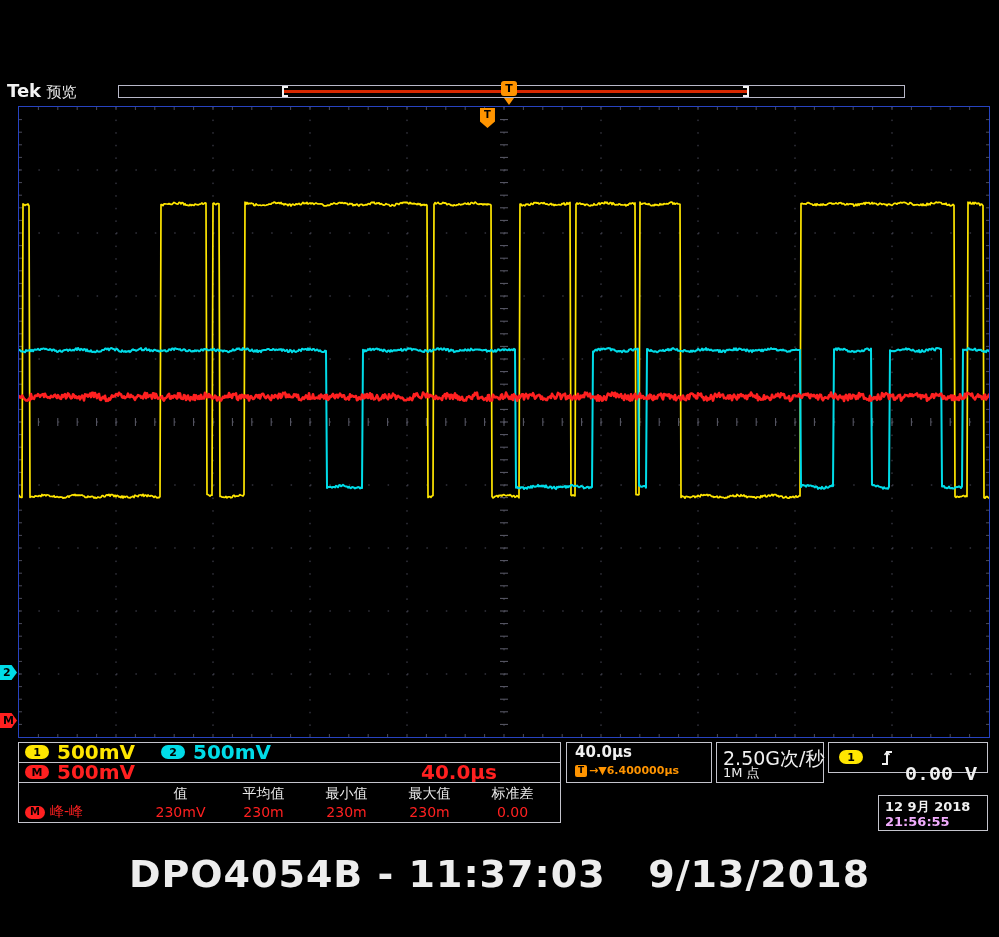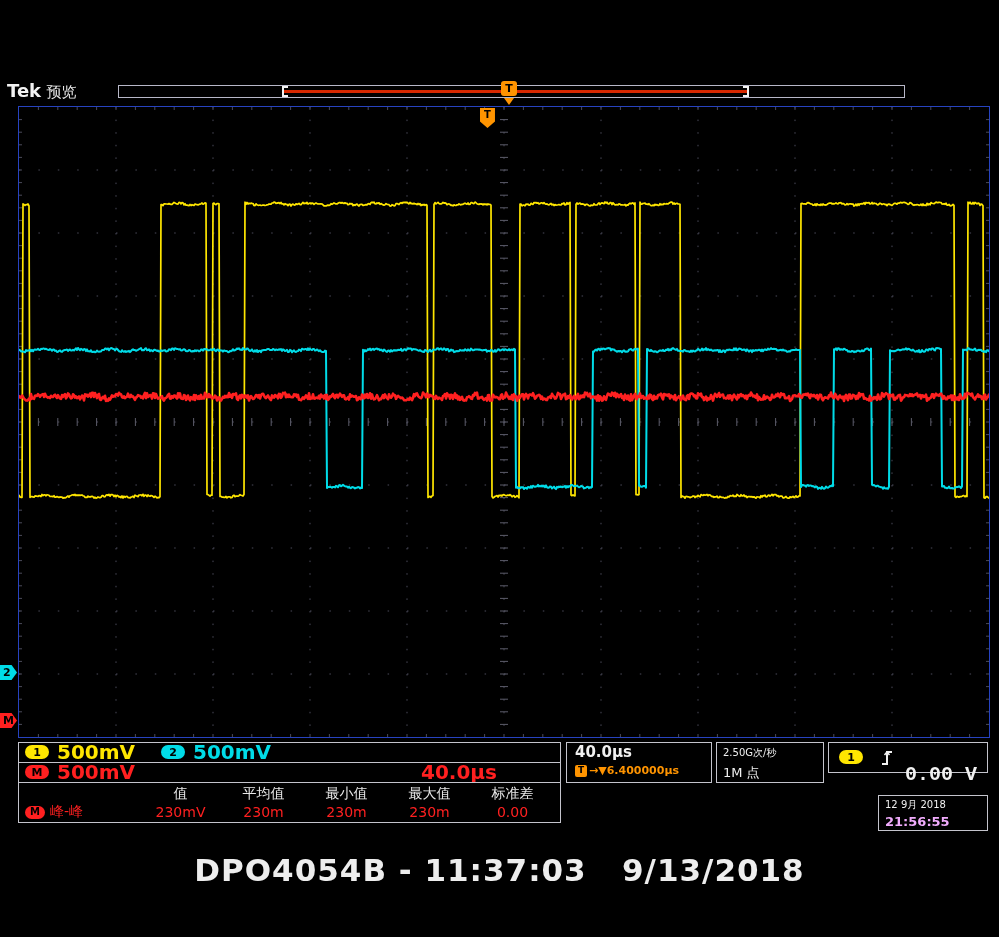--- a/index.html
+++ b/index.html
@@ -33,21 +33,21 @@
   .ch-flag{position:absolute;left:0;width:17px;height:15px;color:#000;font-weight:bold;font-size:11px;
            display:flex;align-items:center;padding-left:3px;box-sizing:border-box;
            clip-path:polygon(0 0,68% 0,100% 50%,68% 100%,0 100%);line-height:1;}
   
   .mrow{display:flex;align-items:center;height:18px;}
   .mlabel{width:120px;display:flex;align-items:center;gap:5px;padding-left:6px;box-sizing:border-box;}
   .mcol{width:83px;text-align:center;font-size:14px;white-space:nowrap;}
   .t-mini{width:12px;height:12px;background:#ff9400;border-radius:2px;color:#000;font-weight:bold;
           font-size:9px;display:inline-flex;align-items:center;justify-content:center;margin-right:2px;line-height:1;}
   #caption{position:absolute;left:0;top:836px;width:100%;text-align:center;color:#ededed;
-           font-size:31px;font-weight:bold;letter-spacing:1px;white-space:pre;}
+           font-size:38px;font-weight:bold;letter-spacing:1px;white-space:pre;}
 </style>
 </head>
 <body>
 
 <div id="screen">
 
   <div class="abs" style="left:7px;top:64px;font-size:17px;">
     <span style="font-weight:bold;font-size:18px;color:#f2f2f2;">Tek</span>
     <span style="font-size:15px;color:#e8e8e8;">预览</span>
   </div>
@@ -419,33 +419,33 @@
 
   <div class="box" style="left:566px;top:726px;width:146px;height:41px;">
     <div class="abs readout" style="left:8px;top:2px;font-size:15px;color:#f0f0f0;">40.0µs</div>
     <div class="abs" style="left:8px;top:21px;display:flex;align-items:center;">
       <span class="t-mini">T</span>
       <span class="orange" style="font-weight:bold;font-size:11px;white-space:nowrap;">→▼6.400000µs</span>
     </div>
   </div>
 
   <div class="box" style="left:716px;top:726px;width:108px;height:41px;">
-    <div class="abs" style="left:6px;top:3px;font-size:10px;color:#f0f0f0;white-space:nowrap;">2.50G次/秒</div>
+    <div class="abs" style="left:6px;top:3px;font-size:19px;color:#f0f0f0;white-space:nowrap;">2.50G次/秒</div>
     <div class="abs" style="left:6px;top:21px;font-size:13px;color:#f0f0f0;white-space:nowrap;">1M 点</div>
   </div>
 
   <div class="box" style="left:828px;top:726px;width:160px;height:31px;">
     <div class="pill bg-yellow abs" style="left:10px;top:7px;">1</div>
     <svg class="abs" style="left:50px;top:5px;" width="16" height="20" viewBox="0 0 16 20">
       <path d="M3 16 H8 V4 H13" fill="none" stroke="#f0f0f0" stroke-width="2"></path>
       <path d="M5.5 7 L8 4 L10.5 7" fill="none" stroke="#f0f0f0" stroke-width="1.5"></path>
     </svg>
     <div class="abs readout" style="right:10px;top:24px;color:#f0f0f0;font-family:Liberation Mono, monospace;">0.00 V</div>
   </div>
 
   <div class="box" style="left:878px;top:779px;width:110px;height:36px;">
-    <div class="abs" style="left:6px;top:2px;font-size:10px;font-weight:normal;color:#f0f0f0;white-space:nowrap;">12 9月 2018</div>
+    <div class="abs" style="left:6px;top:2px;font-size:13px;font-weight:bold;color:#f0f0f0;white-space:nowrap;">12 9月 2018</div>
     <div class="abs" style="left:6px;top:18px;font-size:13px;font-weight:bold;color:#f0abfc;">21:56:55</div>
   </div>
 
   <div id="caption">DPO4054B - 11:37:03   9/13/2018</div>
 
 </div>
 
 </body></html>

